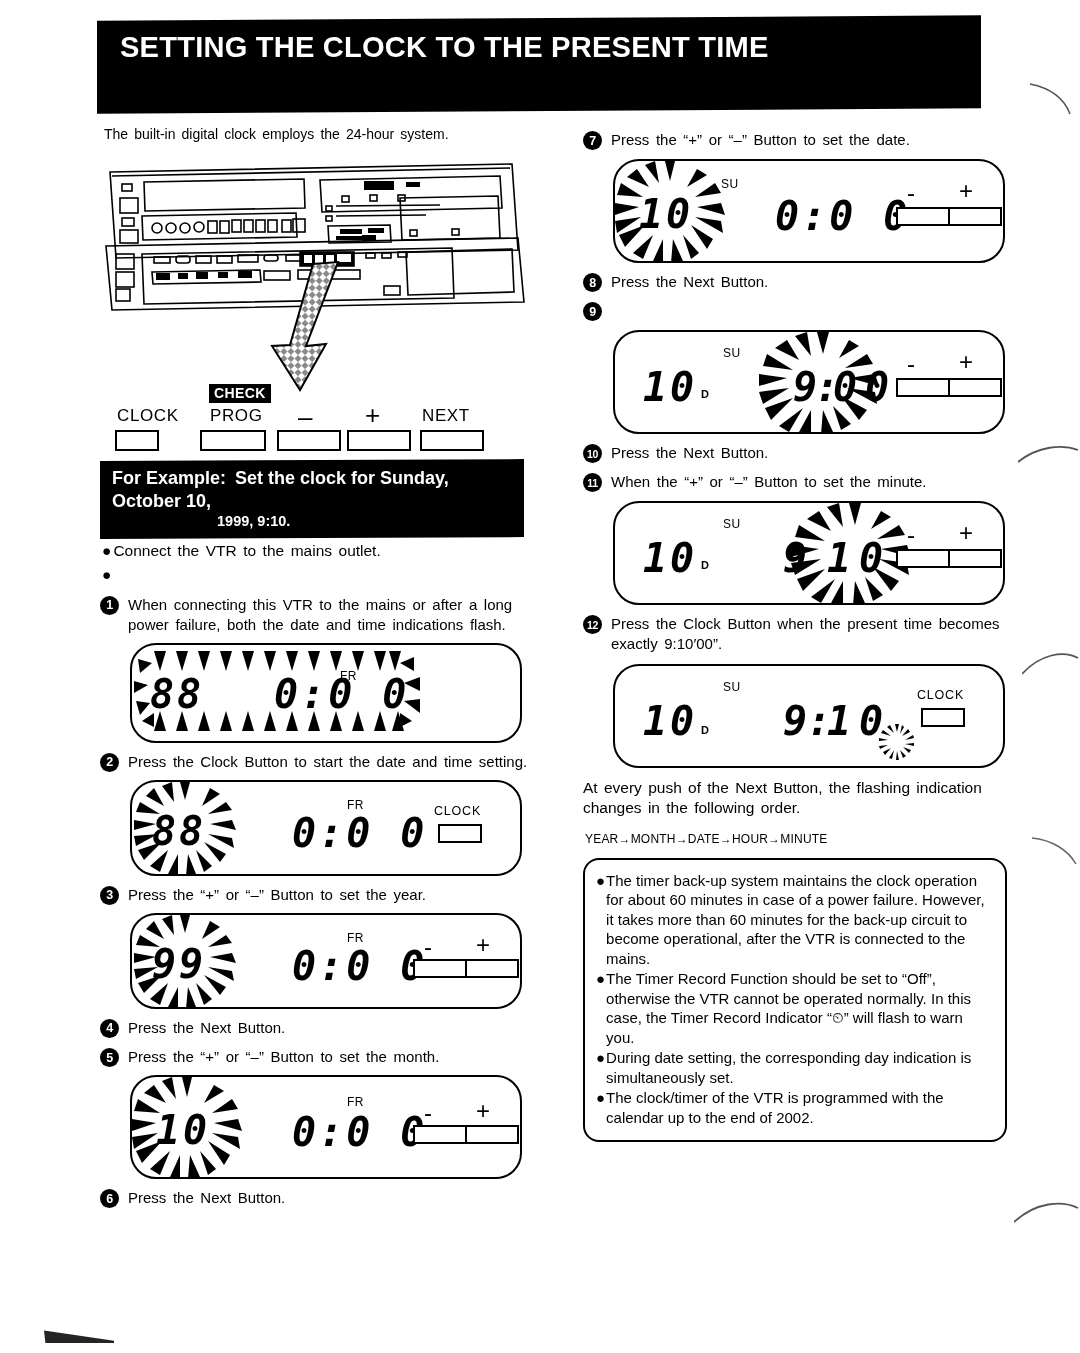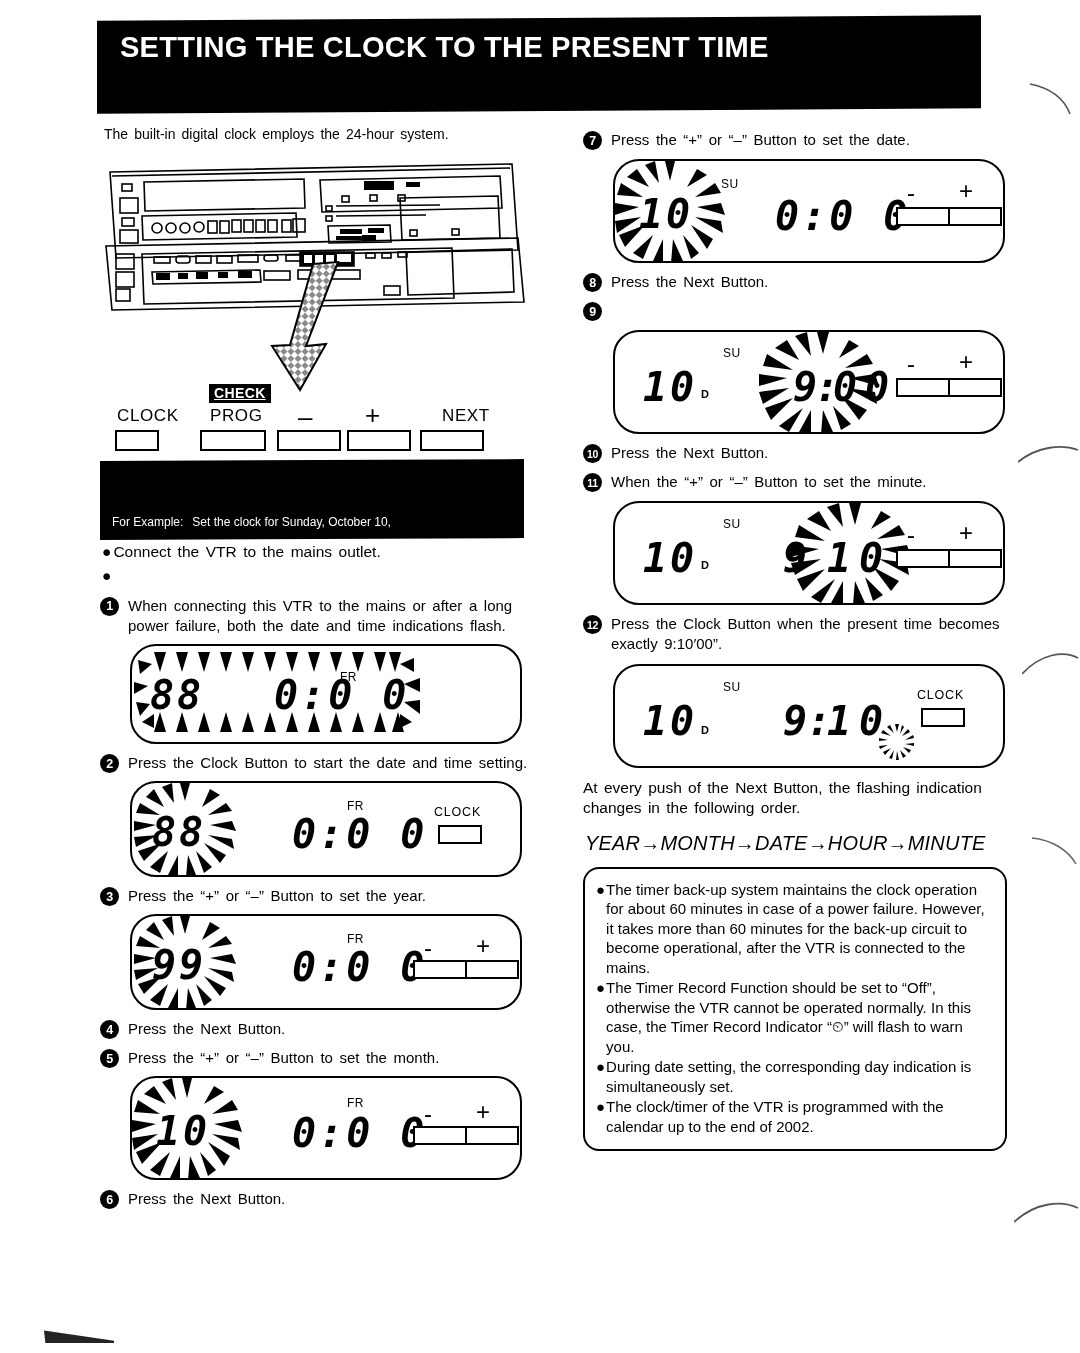--- a/index.html
+++ b/index.html
@@ -43,21 +43,21 @@
   }
   .sym{font-size:26px;line-height:14px;font-weight:500;}
 
   
   .example-box{
     position:relative;background:#000;color:#fff;width:424px;
     padding:7px 10px 9px 12px;box-sizing:border-box;margin-top:10px;
     transform:skewY(-0.25deg);
   }
   .example-inner{transform:skewY(0.25deg);}
-  .example-line{font-size:12px;font-weight:normal;line-height:1.28;margin-top:48px;}
+  .example-line{font-size:18px;font-weight:bold;line-height:1.28;}
   .example-line .lbl{margin-right:9px;}
   .example-line2{font-size:14.5px;font-weight:bold;padding-left:105px;}
 
   
   .bul{font-size:15.5px;line-height:1.34;margin:3px 0 0 2px;display:flex;}
   .bul .dot{margin-right:2px;}
   .bul .txt{word-spacing:2.2px;}
 
   .step{display:flex;margin-top:9px;align-items:flex-start;}
   .step .num{
@@ -91,21 +91,21 @@
   .keysym{position:absolute;font-size:24px;line-height:12px;}
 
   
   .notebox{
     border:2.3px solid #000;border-radius:16px;padding:11px 13px 12px 11px;
     box-sizing:border-box;width:424px;margin-top:12px;
   }
   .note-item{display:flex;font-size:15px;line-height:1.30;margin-bottom:1px;}
   .note-item .dot{margin-right:1px;font-size:15px;line-height:1.30;}
   .note-item .txt{flex:1;}
-  .order{font-size:20px;letter-spacing:0.2px;margin-top:13px;margin-left:2px;font-style:italic;}
+  .order{font-size:12px;letter-spacing:0.2px;margin-top:13px;margin-left:2px;}
   .par{font-size:15.5px;line-height:1.33;margin-top:10px;word-spacing:2px;}
 
   
   .arc{position:absolute;pointer-events:none;}
   .smudge{position:absolute;left:44px;top:1327px;width:70px;height:16px;
     background:#111;clip-path:polygon(0% 22%,100% 86%,100% 100%,2% 100%);opacity:.92;}
 </style>
 </head>
 <body>
 
@@ -215,41 +215,42 @@
           <pattern id="hatch" patternUnits="userSpaceOnUse" width="10" height="10" patternTransform="rotate(45)">
             <rect width="10" height="10" fill="#fff"></rect>
             <rect width="5" height="5" fill="#8a8a8a"></rect>
             <rect x="5" y="5" width="5" height="5" fill="#8a8a8a"></rect>
           </pattern>
         </defs>
         <path d="M213,114 L238,112 L206,196 L226,194 L200,240 L172,196 L190,195 Z" fill="url(#hatch)" stroke="#000" stroke-width="2"></path>
       </svg>
 
       <div class="btn-row">
-        <div class="check-tag" style="left:97px;top:-12px;text-decoration:underline;">CHECK</div>
+        <div class="check-tag" style="left:97px;top:-12px;">CHECK</div>
 
         <div class="btn-label" style="left:5px;top:10px;">CLOCK</div>
         <div class="btn-label" style="left:98px;top:10px;text-align:center;">PROG</div>
         <div class="btn-label sym" style="left:186px;top:14px;">–</div>
         <div class="btn-label sym" style="left:253px;top:12px;">+</div>
-        <div class="btn-label" style="left:330px;top:10px;">NEXT</div>
+        <div class="btn-label" style="left:310px;top:10px;">NEXT</div>
 
         <div class="btn-chip" style="left:3px;top:34px;width:40px;"></div>
         <div class="btn-chip" style="left:88px;top:34px;width:62px;"></div>
         <div class="btn-chip" style="left:165px;top:34px;width:60px;"></div>
         <div class="btn-chip" style="left:235px;top:34px;width:60px;"></div>
         <div class="btn-chip" style="left:308px;top:34px;width:60px;"></div>
       </div>
     </div>
 
     <div class="example-box">
       <div class="example-inner">
         <div class="example-line">
           <span class="lbl">For Example:</span><span>Set the clock for Sunday, October 10,</span>
         </div>
+        <div class="example-line2">1999, 9:10.</div>
       </div>
     </div>
 
     <div class="bul">
       <span class="dot">●</span>
       <span class="txt">Connect the VTR to the mains outlet.</span>
     </div>
     <div class="bul">
       <span class="dot">●</span>
     </div>

